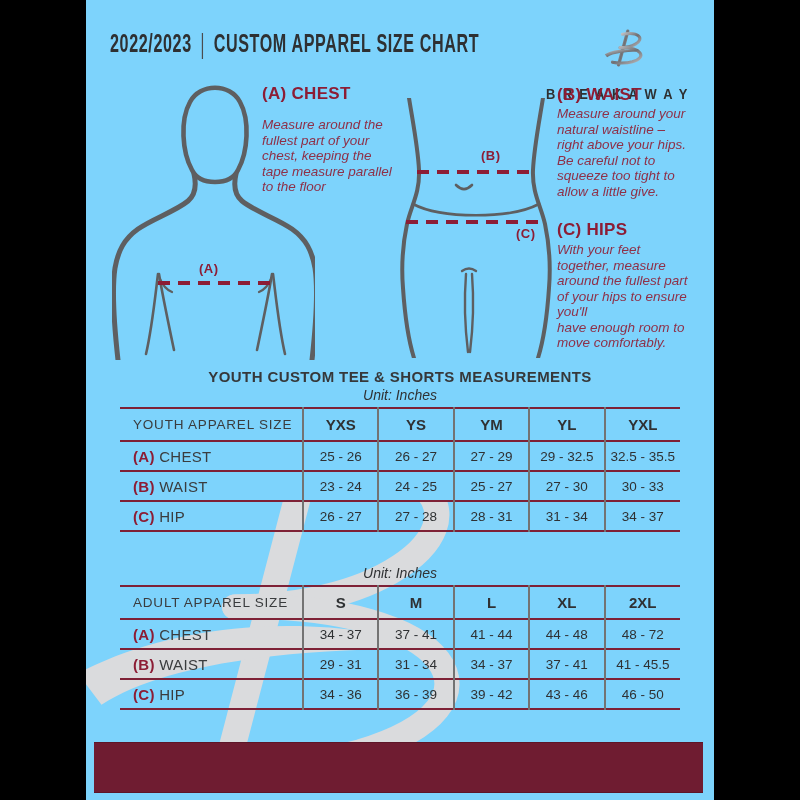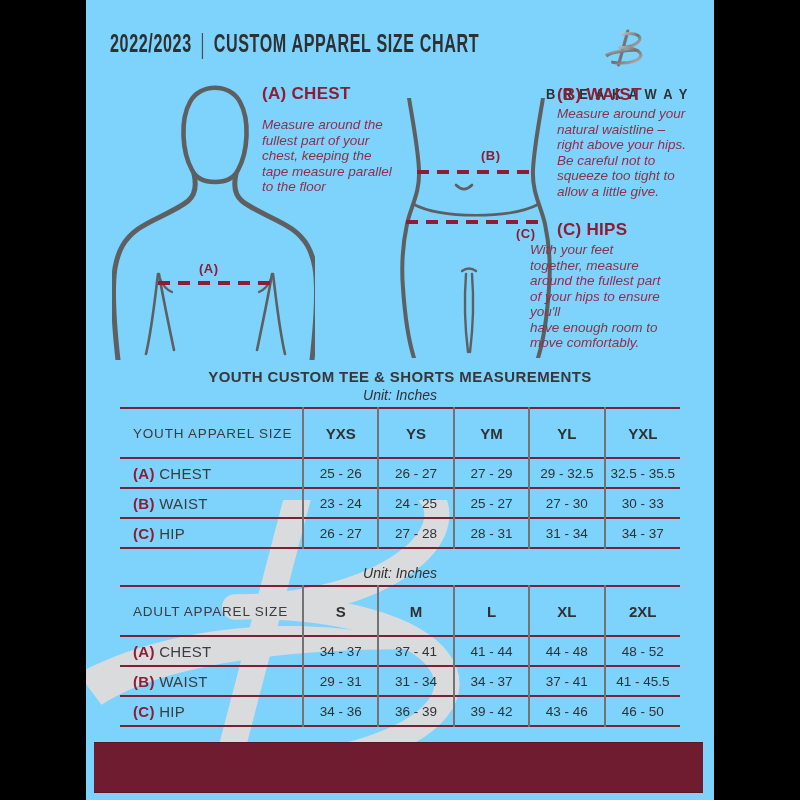--- a/index.html
+++ b/index.html
@@ -45,21 +45,21 @@
   .unit-line{
     position:absolute;left:34px;width:560px;text-align:center;
     font-style:italic;font-size:14px;color:#303234;
   }
   table.size-table{
     position:absolute;left:34px;width:560px;border-collapse:collapse;table-layout:fixed;
   }
   table.size-table tr{border-top:2px solid #7e2136;}
   table.size-table{border-bottom:2px solid #7e2136;}
   table.size-table td+td{border-left:2px solid #737373;}
-  table.size-table tr.head-row{height:50px;}
+  table.size-table tr.head-row{height:33px;}
   table.size-table tr.data-row{height:30px;}
   td.label-col{
     text-align:left;padding-left:13px;font-size:13.5px;color:#3a3c3e;letter-spacing:0.8px;
   }
   td.size-col{text-align:center;font-weight:700;font-size:15px;color:#2f3133;}
   td.row-label{text-align:left;padding-left:13px;font-size:15px;color:#3a3c3e;letter-spacing:0.3px;}
   td.row-label .pfx{font-weight:700;color:#8c1d35;}
   td.value-cell{text-align:center;font-size:13.5px;color:#2f3133;}
   
   .footer-bar{
@@ -154,21 +154,21 @@
 
   <div class="guide-heading" style="left:471px;top:85px;">(B) WAIST</div>
   <div class="guide-body" style="left:471px;top:106px;">Measure around your
 natural waistline –
 right above your hips.
 Be careful not to
 squeeze too tight to
 allow a little give.</div>
 
   <div class="guide-heading" style="left:471px;top:220px;">(C) HIPS</div>
-  <div class="guide-body" style="left:444px;top:242px;">With your feet
+  <div class="guide-body" style="left:471px;top:242px;">With your feet
 together, measure
 around the fullest part
 of your hips to ensure
 you'll
 have enough room to
 move comfortably.</div>
 
   <div class="section-title" style="top:368px;">YOUTH CUSTOM TEE &amp; SHORTS MEASUREMENTS</div>
   <div class="unit-line" style="top:387px;">Unit: Inches</div>
 
@@ -236,21 +236,21 @@
       <td class="size-col">L</td>
       <td class="size-col">XL</td>
       <td class="size-col">2XL</td>
     </tr>
     <tr class="data-row">
       <td class="row-label"><span class="pfx">(A)</span> <span>CHEST</span></td>
       <td class="value-cell">34 - 37</td>
       <td class="value-cell">37 - 41</td>
       <td class="value-cell">41 - 44</td>
       <td class="value-cell">44 - 48</td>
-      <td class="value-cell">48 - 52</td>
+      <td class="value-cell">48 - 72</td>
     </tr>
     <tr class="data-row">
       <td class="row-label"><span class="pfx">(B)</span> <span>WAIST</span></td>
       <td class="value-cell">29 - 31</td>
       <td class="value-cell">31 - 34</td>
       <td class="value-cell">34 - 37</td>
       <td class="value-cell">37 - 41</td>
       <td class="value-cell">41 - 45.5</td>
     </tr>
     <tr class="data-row">

